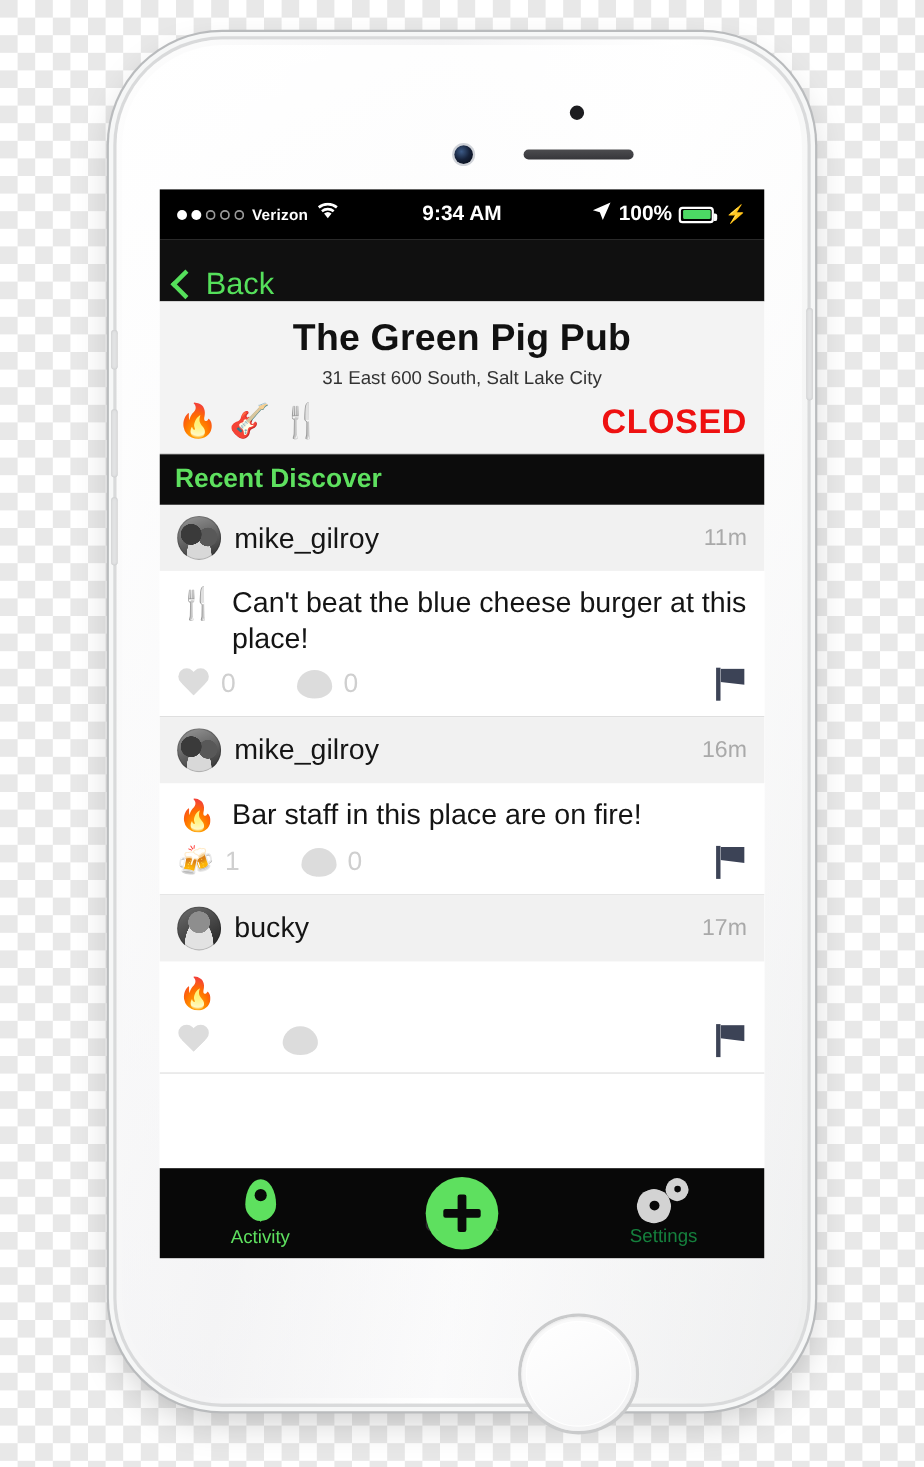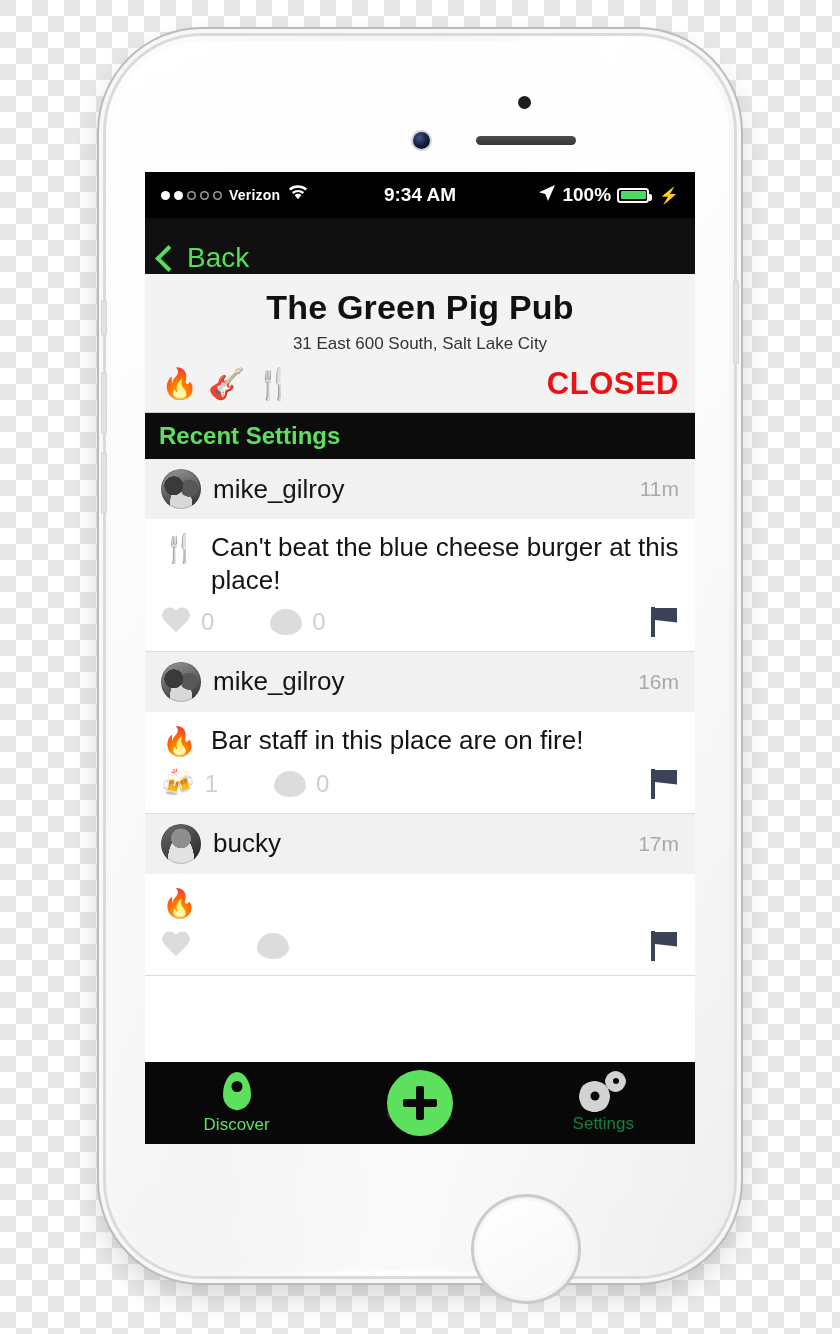--- a/index.html
+++ b/index.html
@@ -221,21 +221,21 @@
       <div class="venue-row">
         <div class="venue-icons">
           <span>🔥</span>
           <span>🎸</span>
           <span>🍴</span>
         </div>
         <div class="closed">CLOSED</div>
       </div>
     </div>
 
-    <div class="sect">Recent Settings</div>
+    <div class="sect">Recent Discover</div>
 
     <div class="feed">
 
       <div class="post">
         <div class="post-head">
           <div class="avatar av-a"></div>
           <div class="uname">mike_gilroy</div>
           <div class="age">11m</div>
         </div>
         <div class="post-body">
@@ -298,21 +298,21 @@
           </div>
           <div class="flag"></div>
         </div>
       </div>
 
     </div>
 
     <div class="tabbar">
       <div class="tab">
         <span class="pin"></span>
-        <span class="tab-label lbl-green">Discover</span>
+        <span class="tab-label lbl-green">Activity</span>
       </div>
       <div class="tab">
         <span class="plus"></span>
         <span class="tab-label lbl-center">GET INK</span>
       </div>
       <div class="tab">
         <span class="gears">
           <i class="gear gear-big"></i>
             <i class="gear gear-sm"></i>
         </span>

